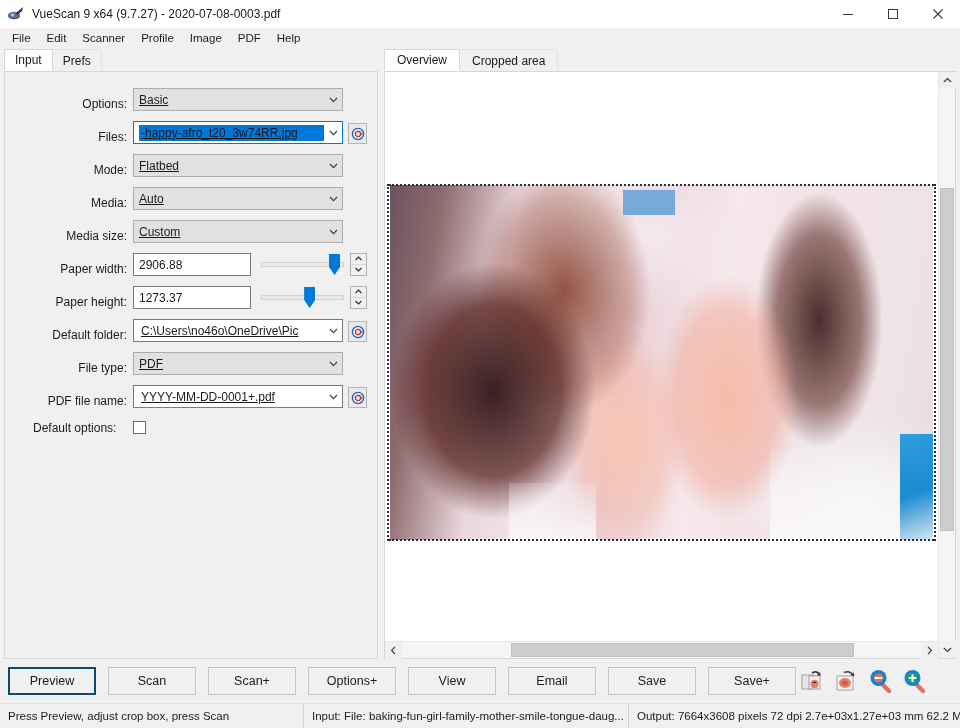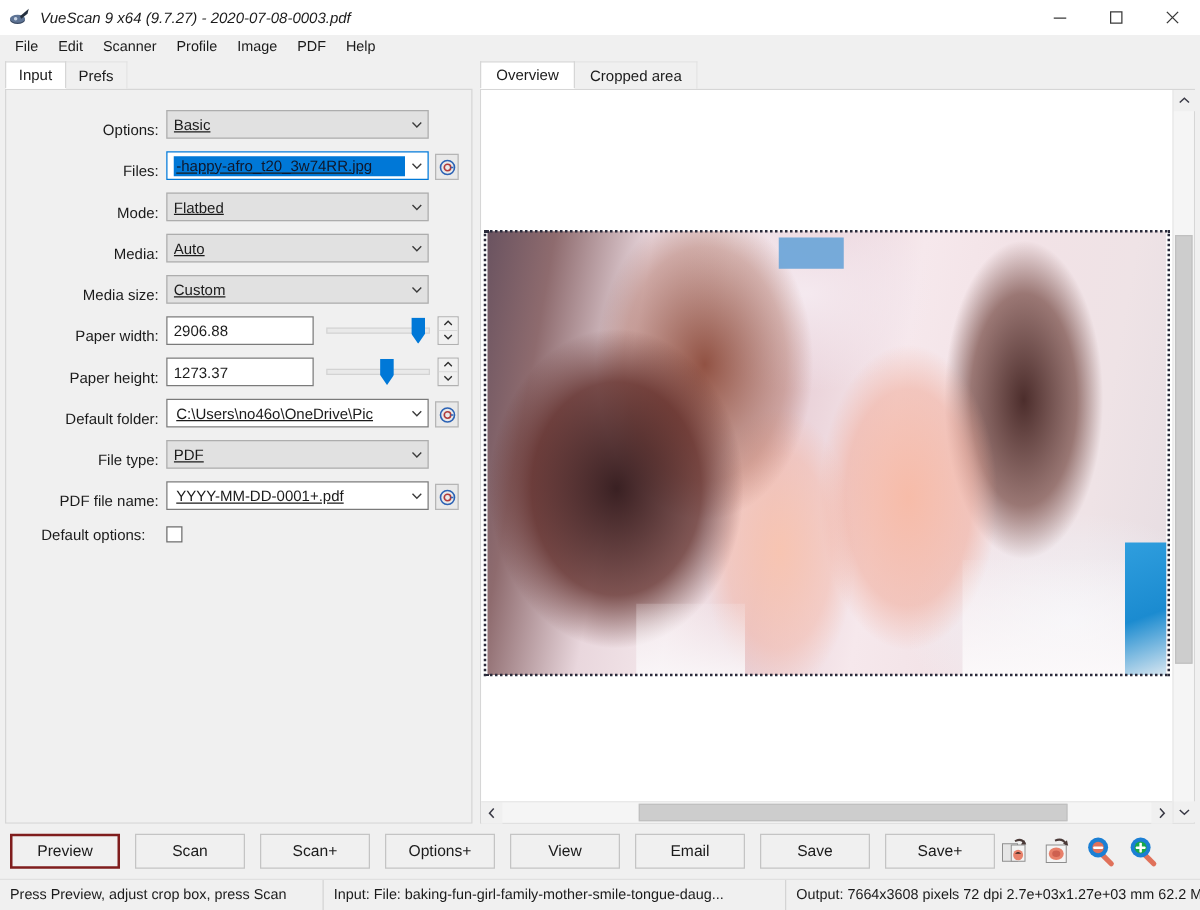--- a/index.html
+++ b/index.html
@@ -33,21 +33,20 @@
     position: relative;
     flex: 0 0 18px;
   }
   .app-icon svg { display:block; }
   .title-text {
     font-size: 12px;
     color: #1b1b1b;
     flex: 1 1 auto;
     white-space: nowrap;
     overflow: hidden;
-    font-style: italic;
   }
   .win-btns { display: flex; height: 28px; }
   .win-btn {
     width: 45px; height: 28px;
     display: flex; align-items: center; justify-content: center;
     background: #ffffff;
   }
   .win-btn svg { display:block; }
 
   
@@ -381,21 +380,21 @@
     width: 88px;
     background: #f0f0f0;
     border: 1px solid #c4c4c4;
     font-size: 12.5px;
     color: #1b1b1b;
     display: flex; align-items: center; justify-content: center;
     margin-right: 12px;
     white-space: nowrap;
   }
   .btn.primary {
-    border: 2px solid #7f1d1d;
+    border: 2px solid #0c4a6e;
     background: #f0f0f0;
   }
   .icon-btn {
     width: 30px; height: 32px;
     display: flex; align-items: center; justify-content: center;
     margin-right: 4px;
     background: transparent;
   }
   .icon-btn svg { display: block; }
 
@@ -415,20 +414,21 @@
     overflow: hidden;
     height: 24px;
     display: flex;
     align-items: center;
   }
   .status-left { width: 258px; flex: 0 0 258px; }
   .status-mid {
     flex: 1 1 auto;
     border-left: 1px solid #d4d4d4;
     min-width: 0;
+    margin-left: 45px;
   }
   .status-right {
     flex: 0 0 332px;
     border-left: 1px solid #d4d4d4;
   }
 </style>
 </head>
 <body>
 
 <div id="app">

